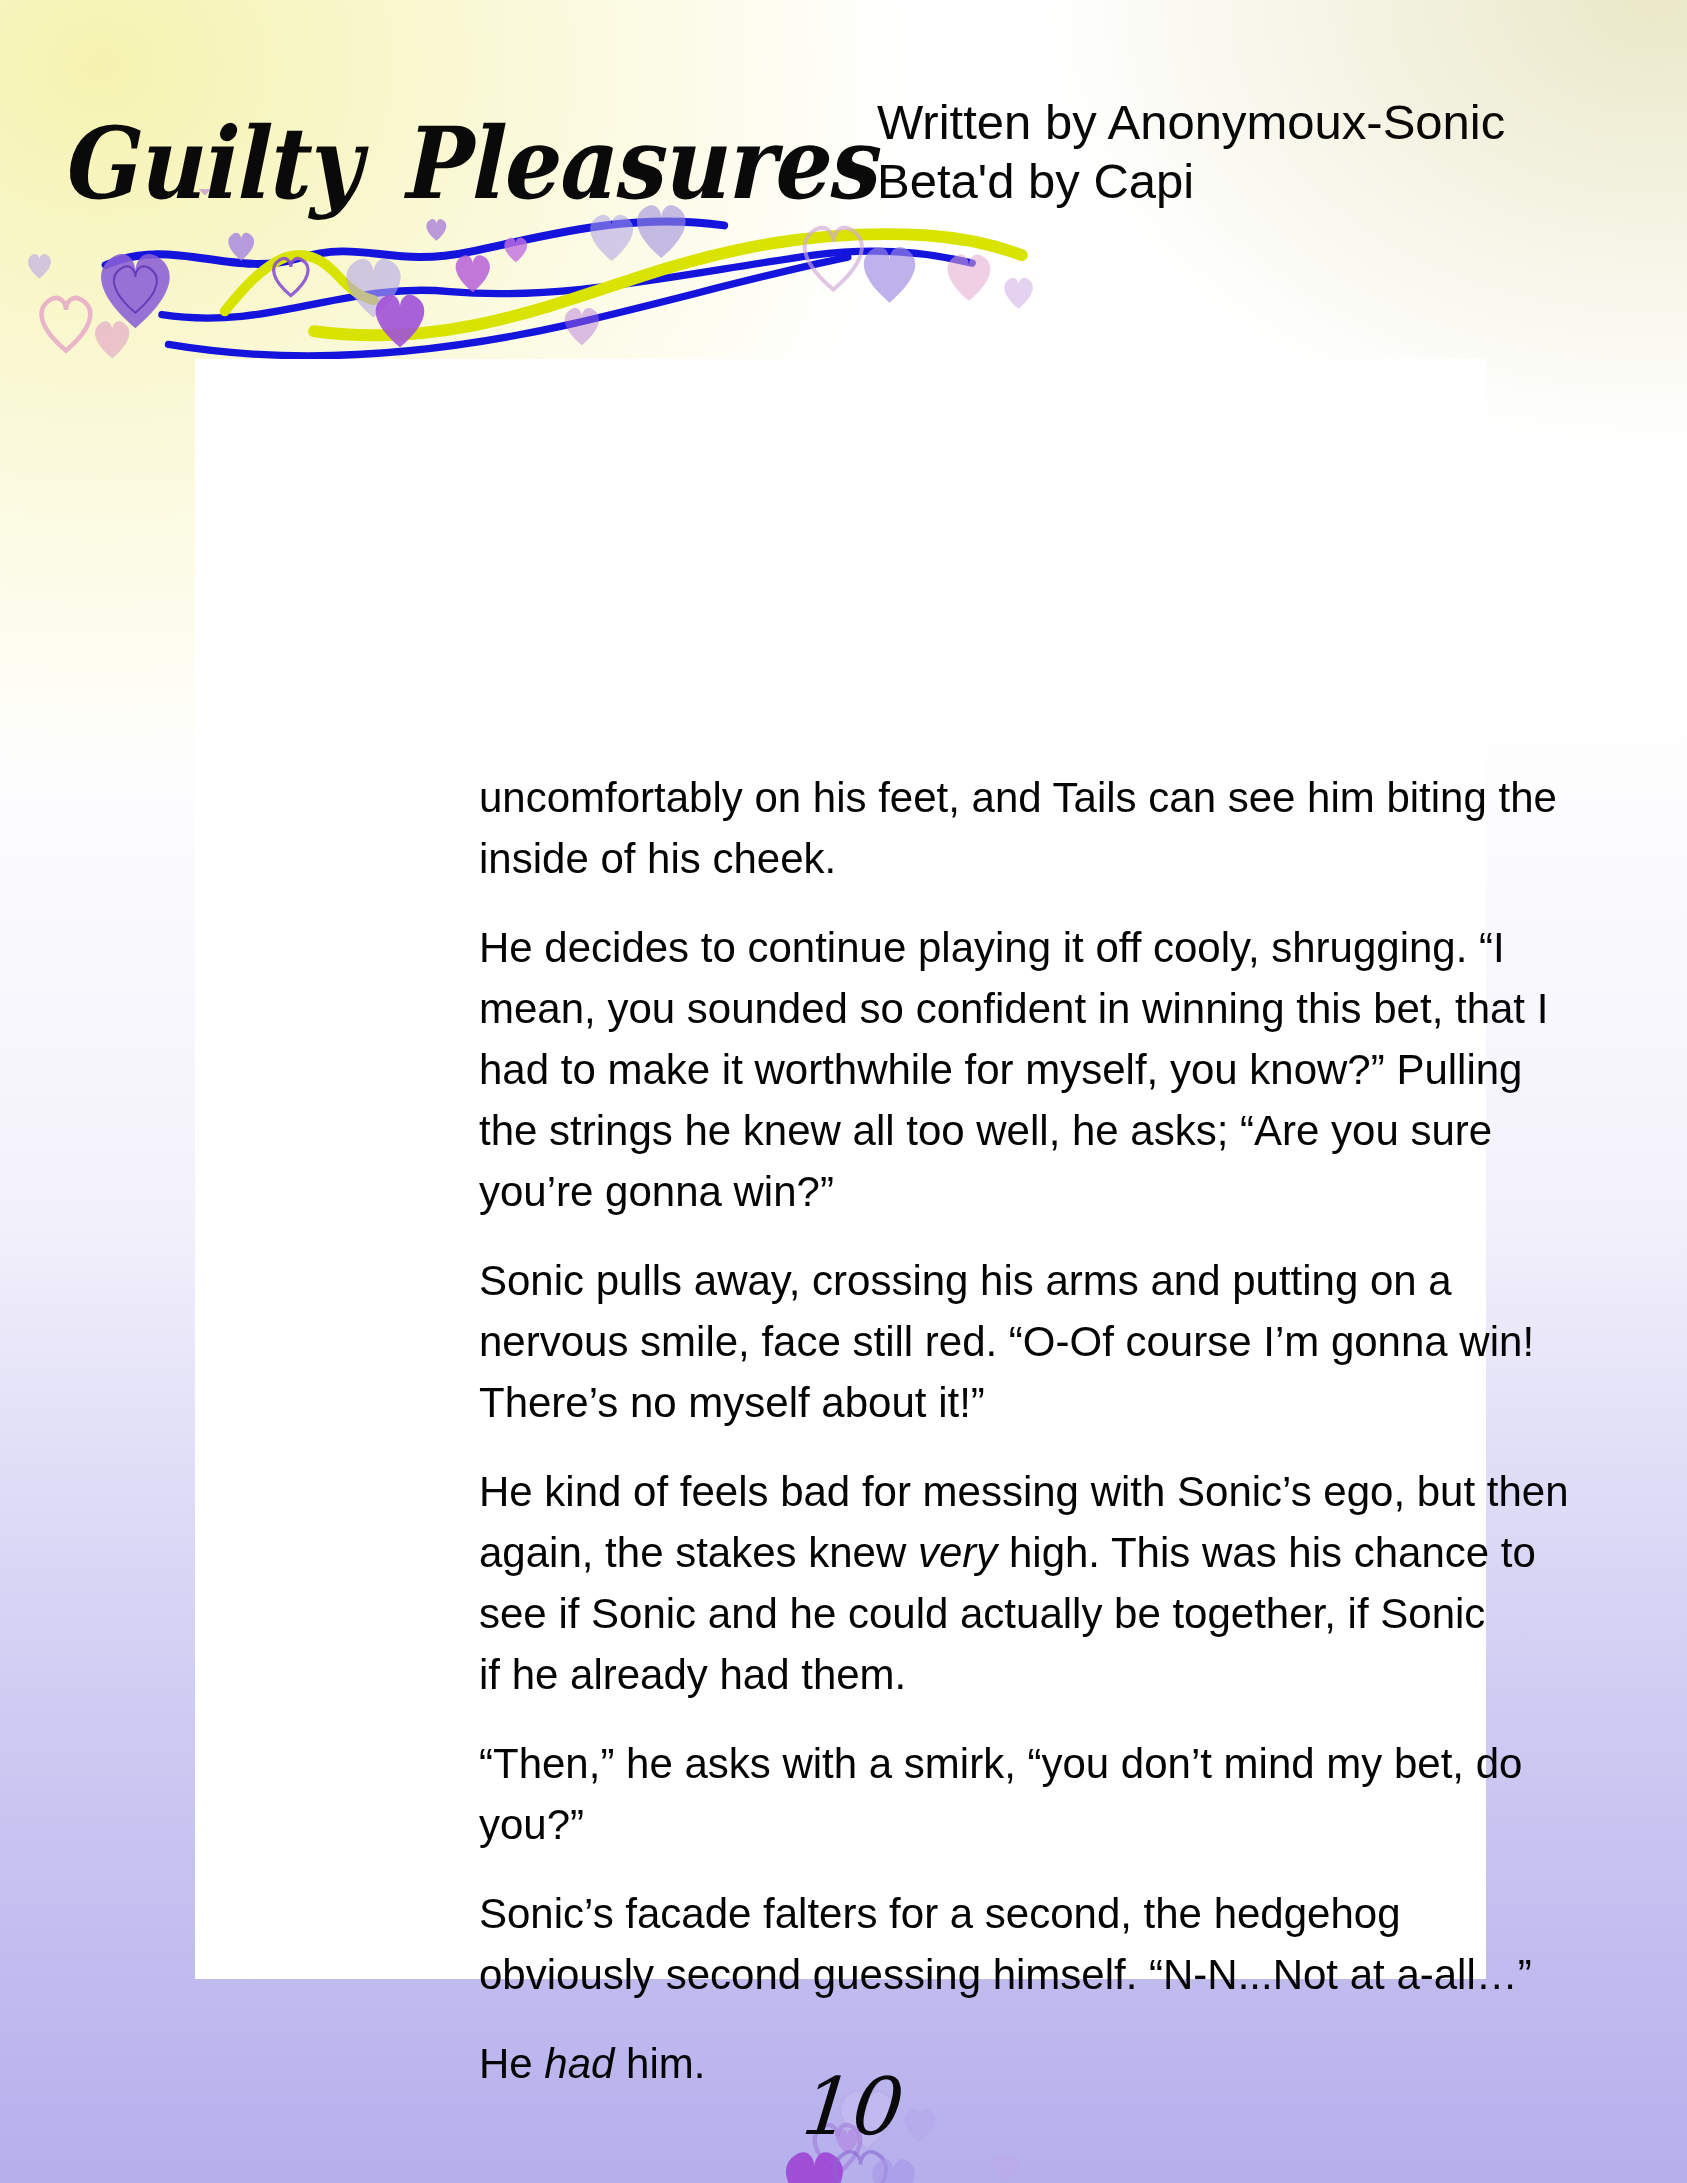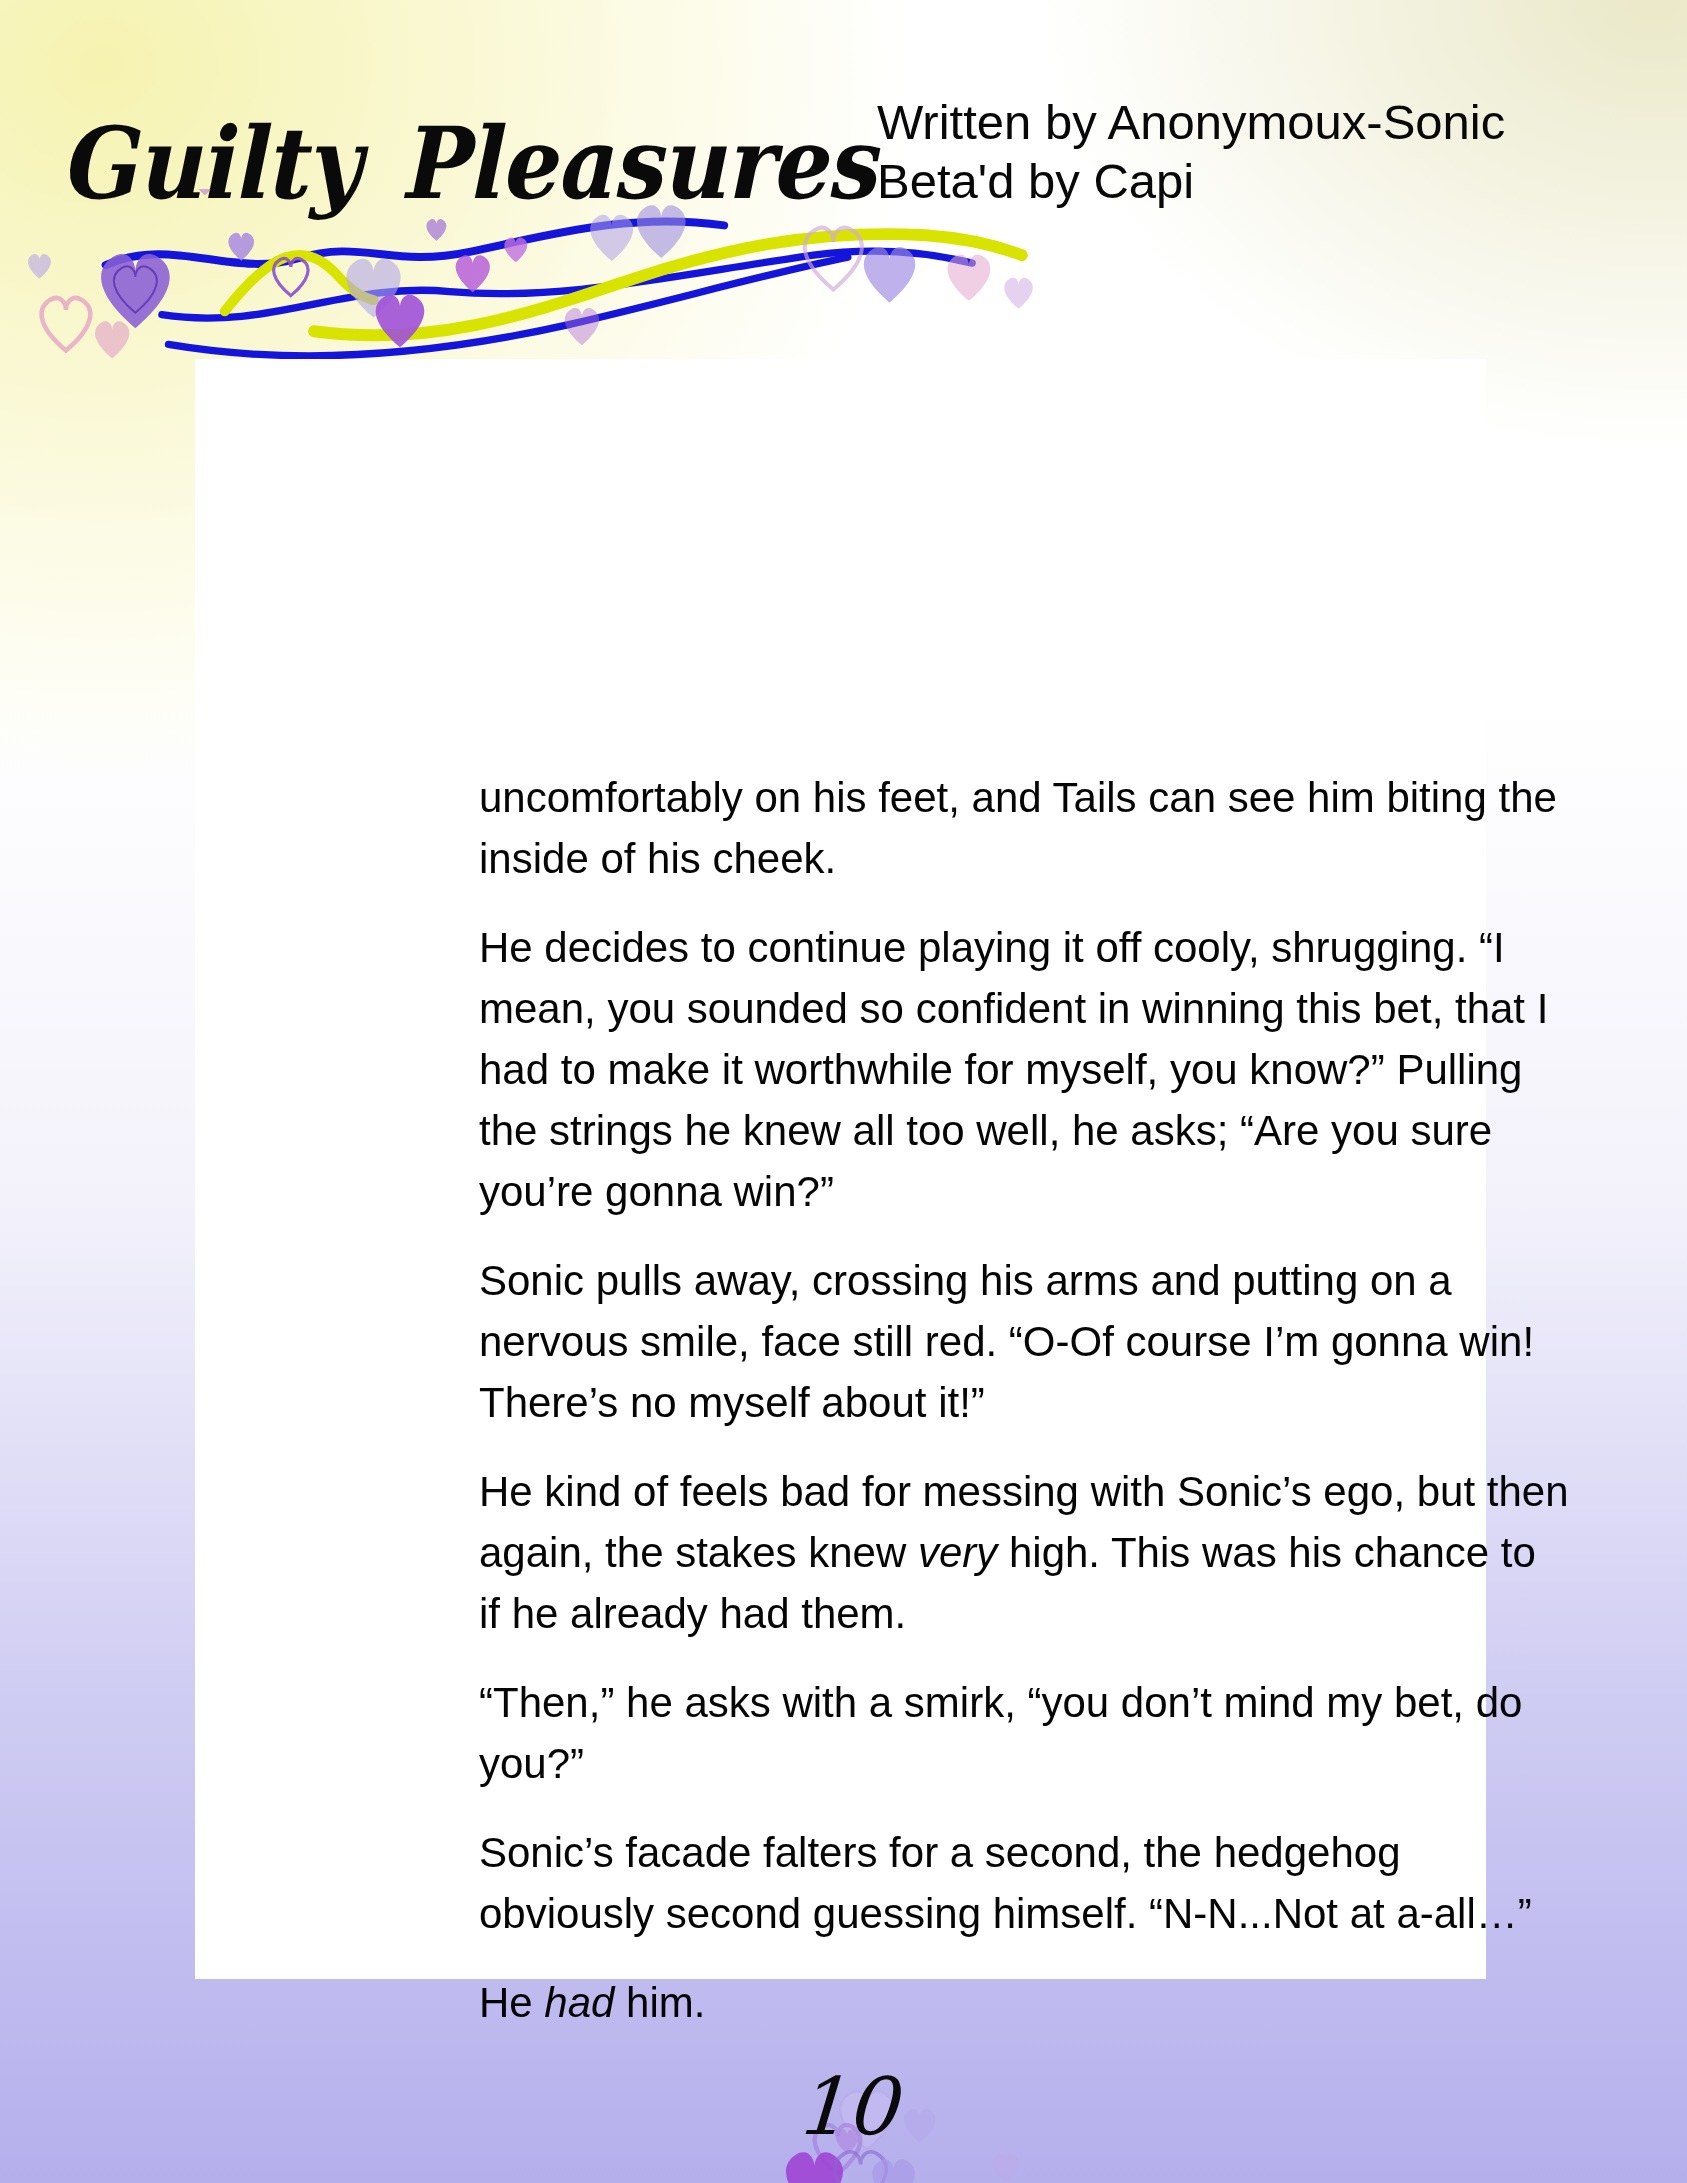--- a/index.html
+++ b/index.html
@@ -109,20 +109,21 @@
           <span class="line"><span>you’re gonna win?”</span></span>
         </p>
         <p>
           <span class="line"><span>Sonic pulls away, crossing his arms and putting on a</span></span>
           <span class="line"><span>nervous smile, face still red. “O-Of course I’m gonna win!</span></span>
           <span class="line"><span>There’s no myself about it!”</span></span>
         </p>
         <p>
           <span class="line"><span>He kind of feels bad for messing with Sonic’s ego, but then</span></span>
           <span class="line"><span>again, the stakes knew </span><span class="italic">very</span><span> high. This was his chance to</span></span>
+          <span class="line"><span>see if Sonic and he could actually be together, if Sonic</span></span>
           <span class="line"><span>if he already had them.</span></span>
         </p>
         <p>
           <span class="line"><span>“Then,” he asks with a smirk, “you don’t mind my bet, do</span></span>
           <span class="line"><span>you?”</span></span>
         </p>
         <p>
           <span class="line"><span>Sonic’s facade falters for a second, the hedgehog</span></span>
           <span class="line"><span>obviously second guessing himself. “N-N...Not at a-all…”</span></span>
         </p>

